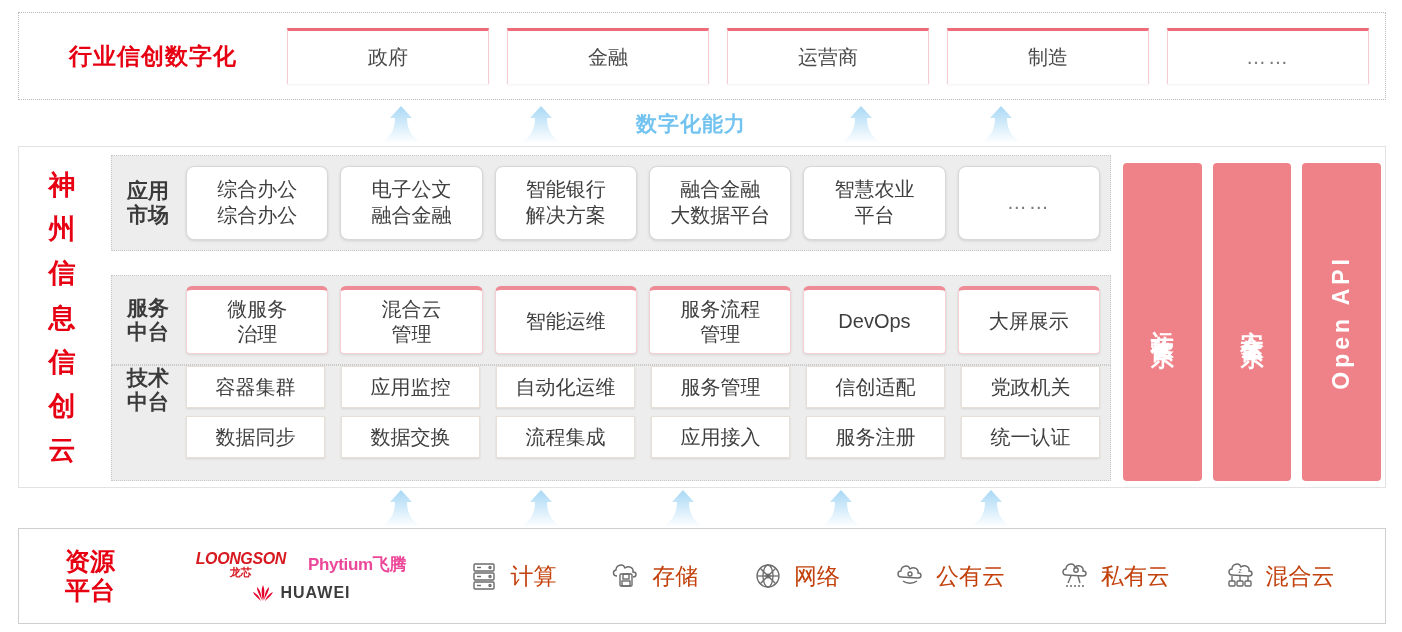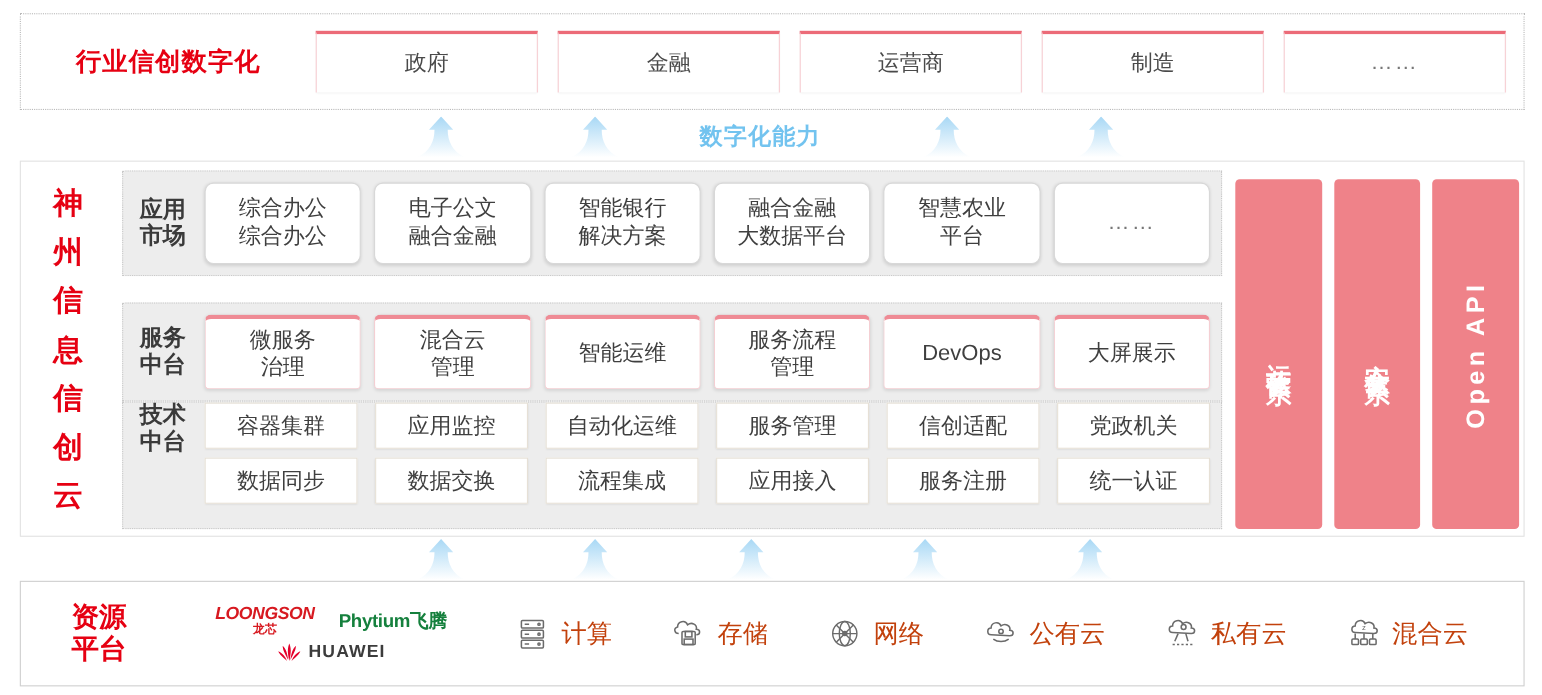--- a/index.html
+++ b/index.html
@@ -161,21 +161,21 @@
     width: 280px; flex: none;
     display: flex; flex-direction: column; align-items: center; gap: 6px;
   }
   .vendor-top { display: flex; align-items: center; gap: 22px; }
   .logo-loongson { text-align: center; line-height: 1; }
   .logo-loongson .ls-en {
     font-size: 16px; font-weight: bold; font-style: italic;
     color: #d71920; letter-spacing: -0.4px;
   }
   .logo-loongson .ls-cn { font-size: 11px; color: #d71920; font-weight: bold; }
-  .logo-phytium { font-size: 17px; font-weight: bold; color: #15803d; letter-spacing: -0.3px; }
+  .logo-phytium { font-size: 17px; font-weight: bold; color: #ec4899; letter-spacing: -0.3px; }
   .vendor-bottom { display: flex; align-items: center; gap: 7px; }
   .hw-flower svg { display: block; }
   .logo-huawei { font-size: 16px; font-weight: bold; color: #3c3c3c; letter-spacing: 1px; }
 
   .res-items { flex: 1; display: flex; align-items: center; justify-content: space-around; padding-right: 24px; }
   .res-item { display: flex; align-items: center; gap: 9px; }
   .res-item .ico { width: 34px; height: 34px; flex: none; }
   .res-item .ico svg { width: 100%; height: 100%; display: block; }
   .res-item .lbl { font-size: 23px; color: #c2410c; }
 </style>

